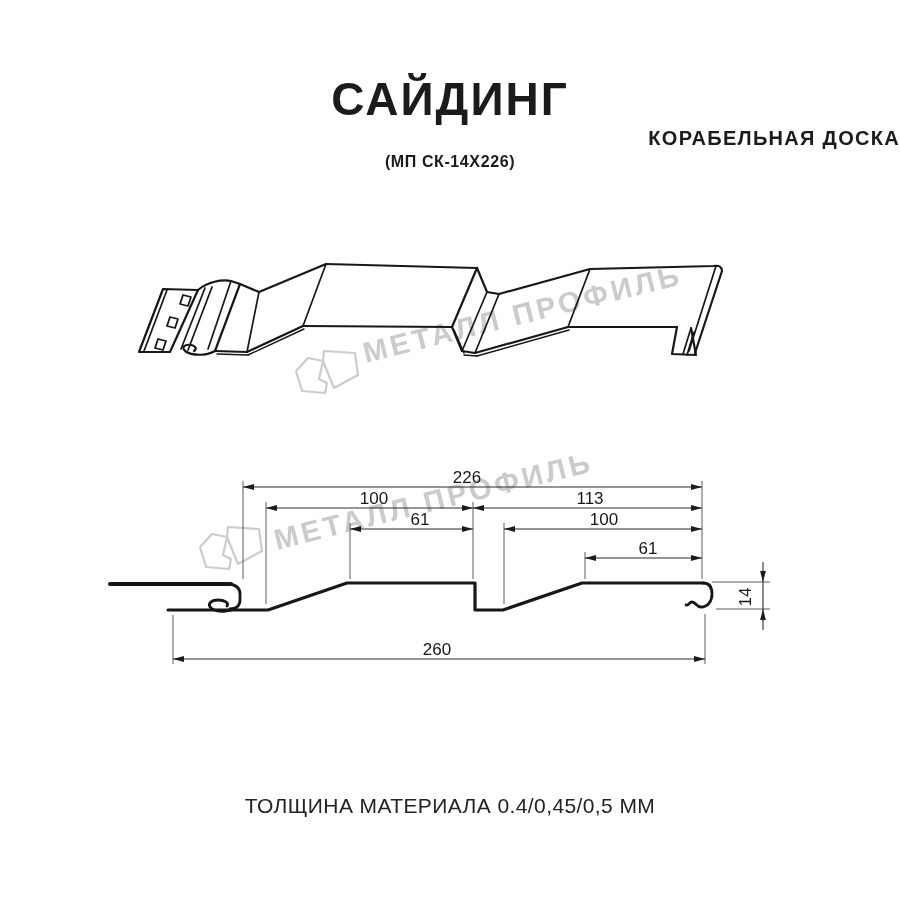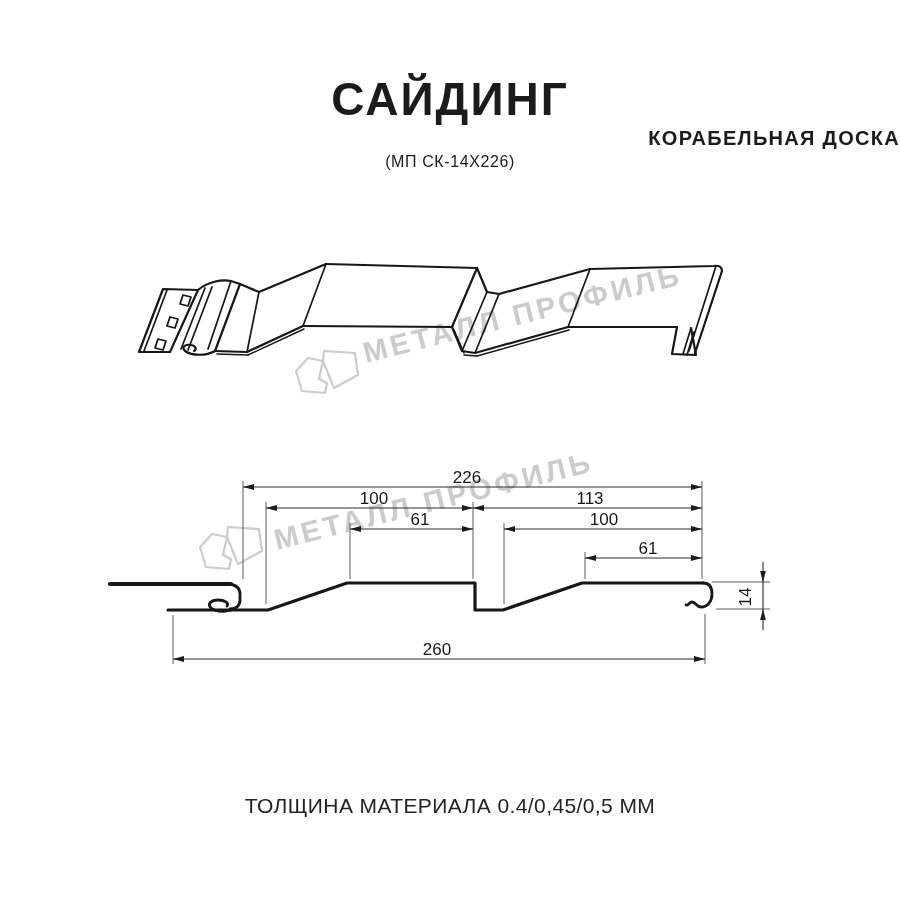--- a/index.html
+++ b/index.html
@@ -4,21 +4,21 @@
 <style>
   html,body{margin:0;padding:0;}
   body{
     width:900px;height:900px;background:#ffffff;
     font-family:"Liberation Sans",sans-serif;color:#1b1b1b;
   }
   .stage{position:relative;width:900px;height:900px;overflow:hidden;background:#fff;}
   .hdr{position:absolute;left:0;width:100%;text-align:center;white-space:nowrap;}
   .title{top:72px;font-size:46px;font-weight:bold;letter-spacing:2px;}
   .subtitle{top:127px;font-size:20px;font-weight:bold;letter-spacing:1.3px;text-align:right;}
-  .model{top:153px;font-size:16px;font-weight:normal;letter-spacing:0.6px;}
+  .model{top:153px;font-size:16px;font-weight:bold;letter-spacing:0.6px;}
   .footer{position:absolute;top:794px;left:0;width:100%;text-align:center;
           font-size:21px;letter-spacing:0.4px;color:#232323;}
   svg.art{position:absolute;left:0;top:0;}
   
   .wm-shape{fill:none;stroke:#cccccc;stroke-width:2.2;stroke-linejoin:round;}
   .wm-text{fill:#cbcbcb;font-size:29px;font-weight:bold;letter-spacing:3.5px;}
   
   .p3{fill:none;stroke:#171717;stroke-width:2.2;stroke-linejoin:round;stroke-linecap:round;}
   .p3f{fill:none;stroke:#171717;stroke-width:1.7;stroke-linecap:round;}
   .p3t{fill:none;stroke:#171717;stroke-width:1.5;stroke-linecap:round;}

